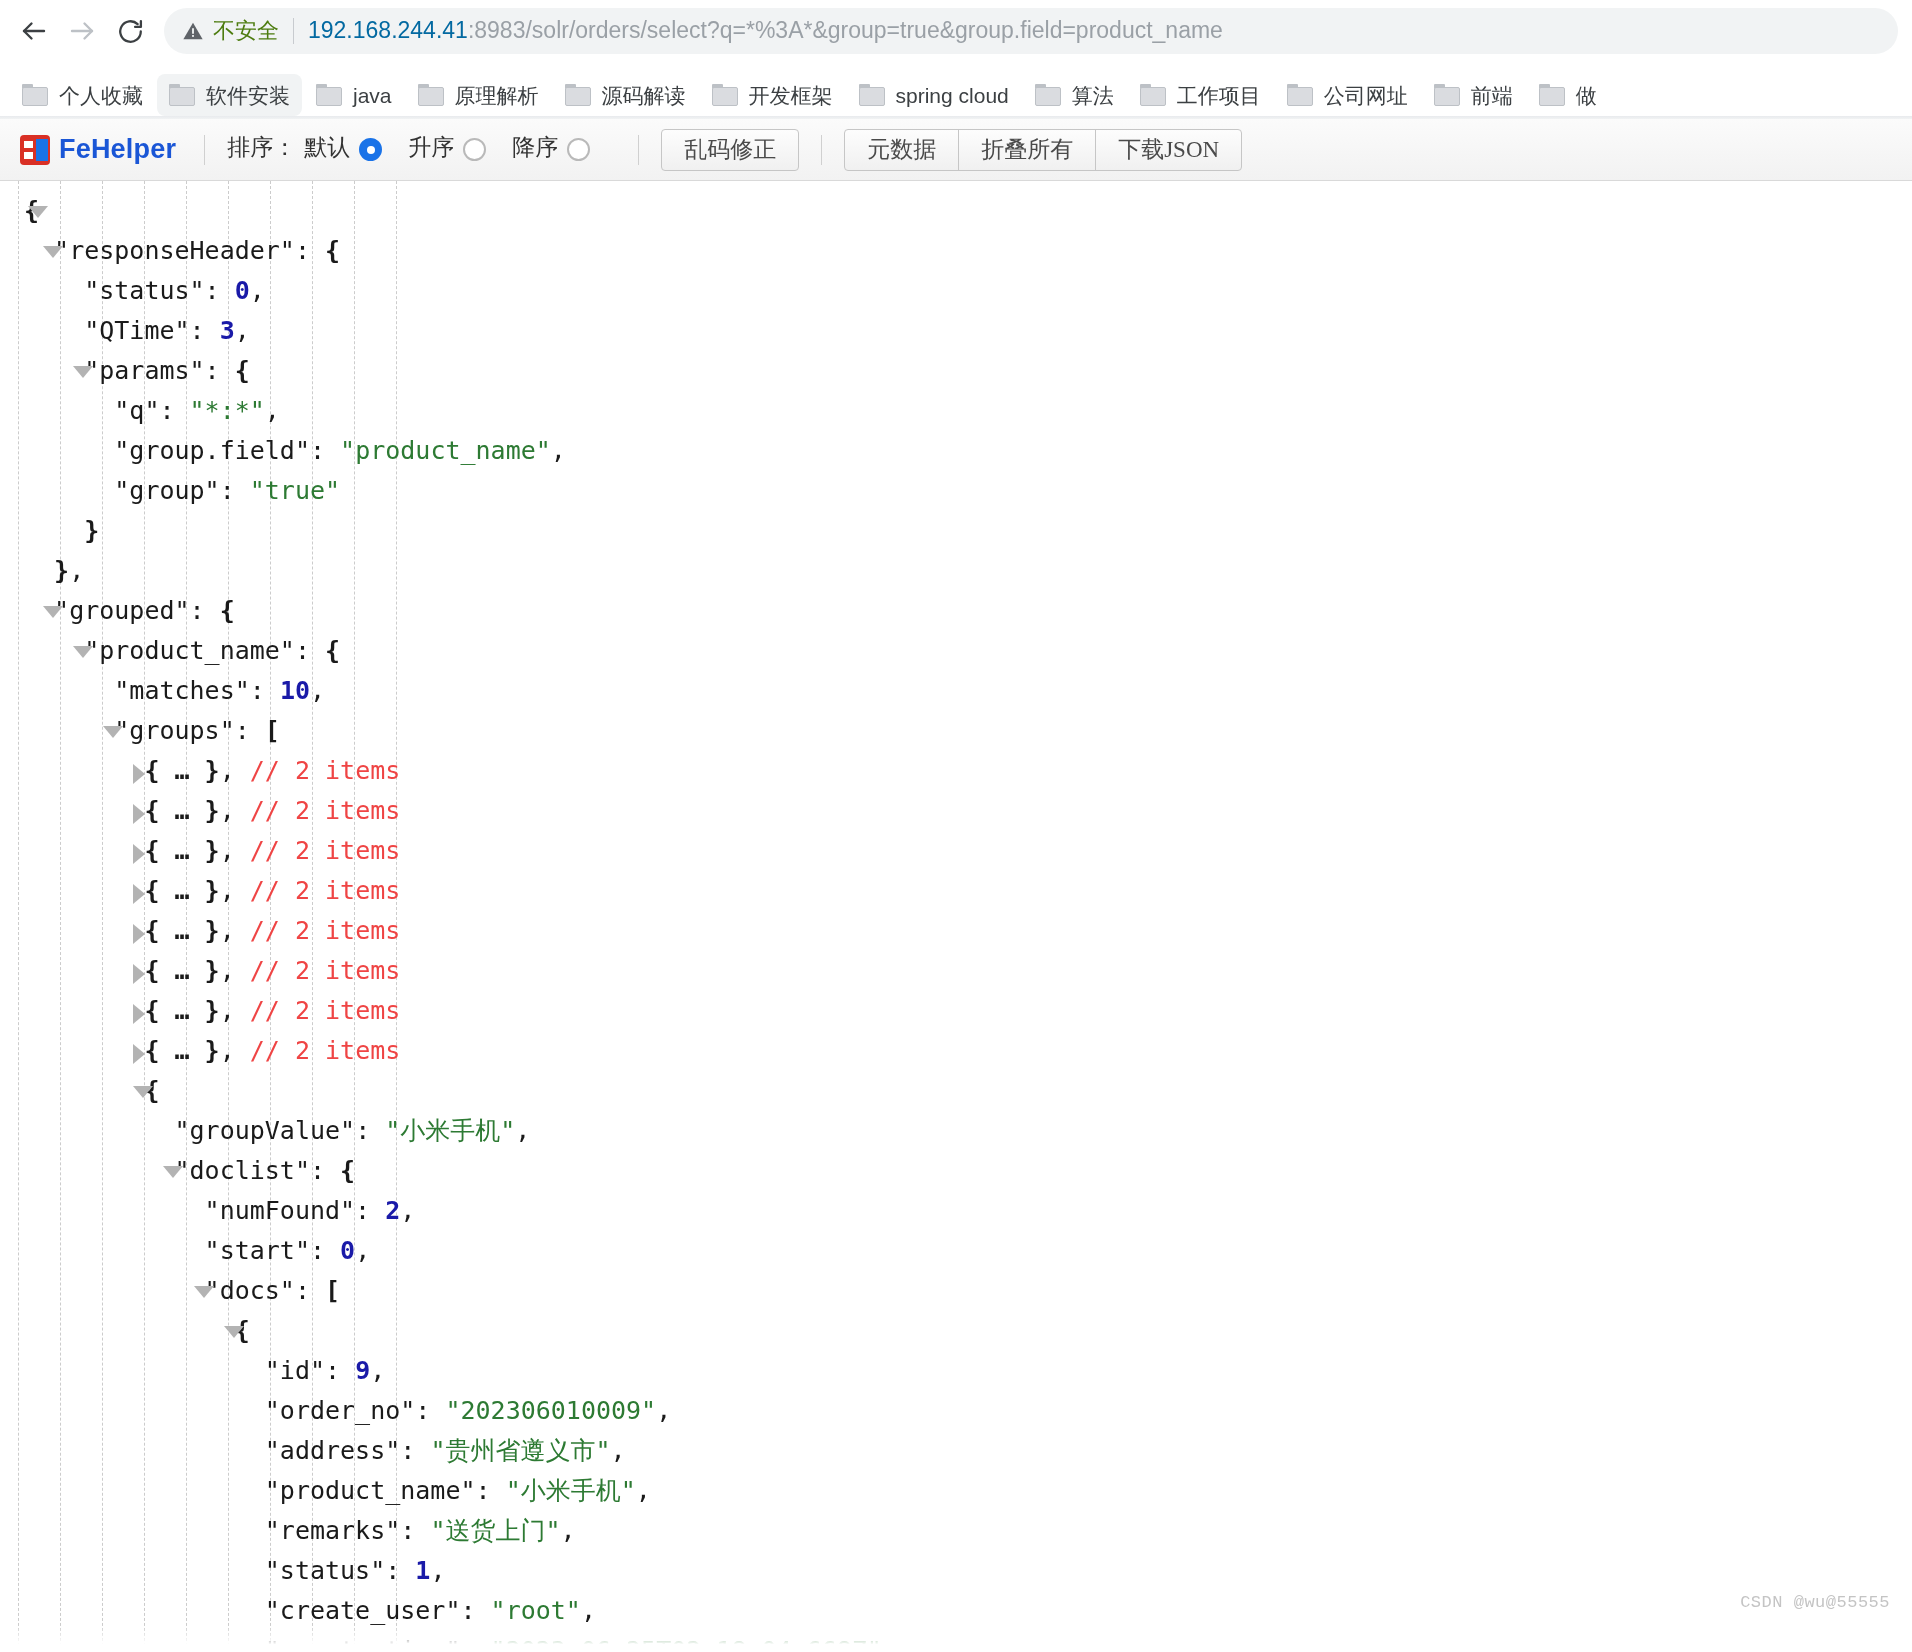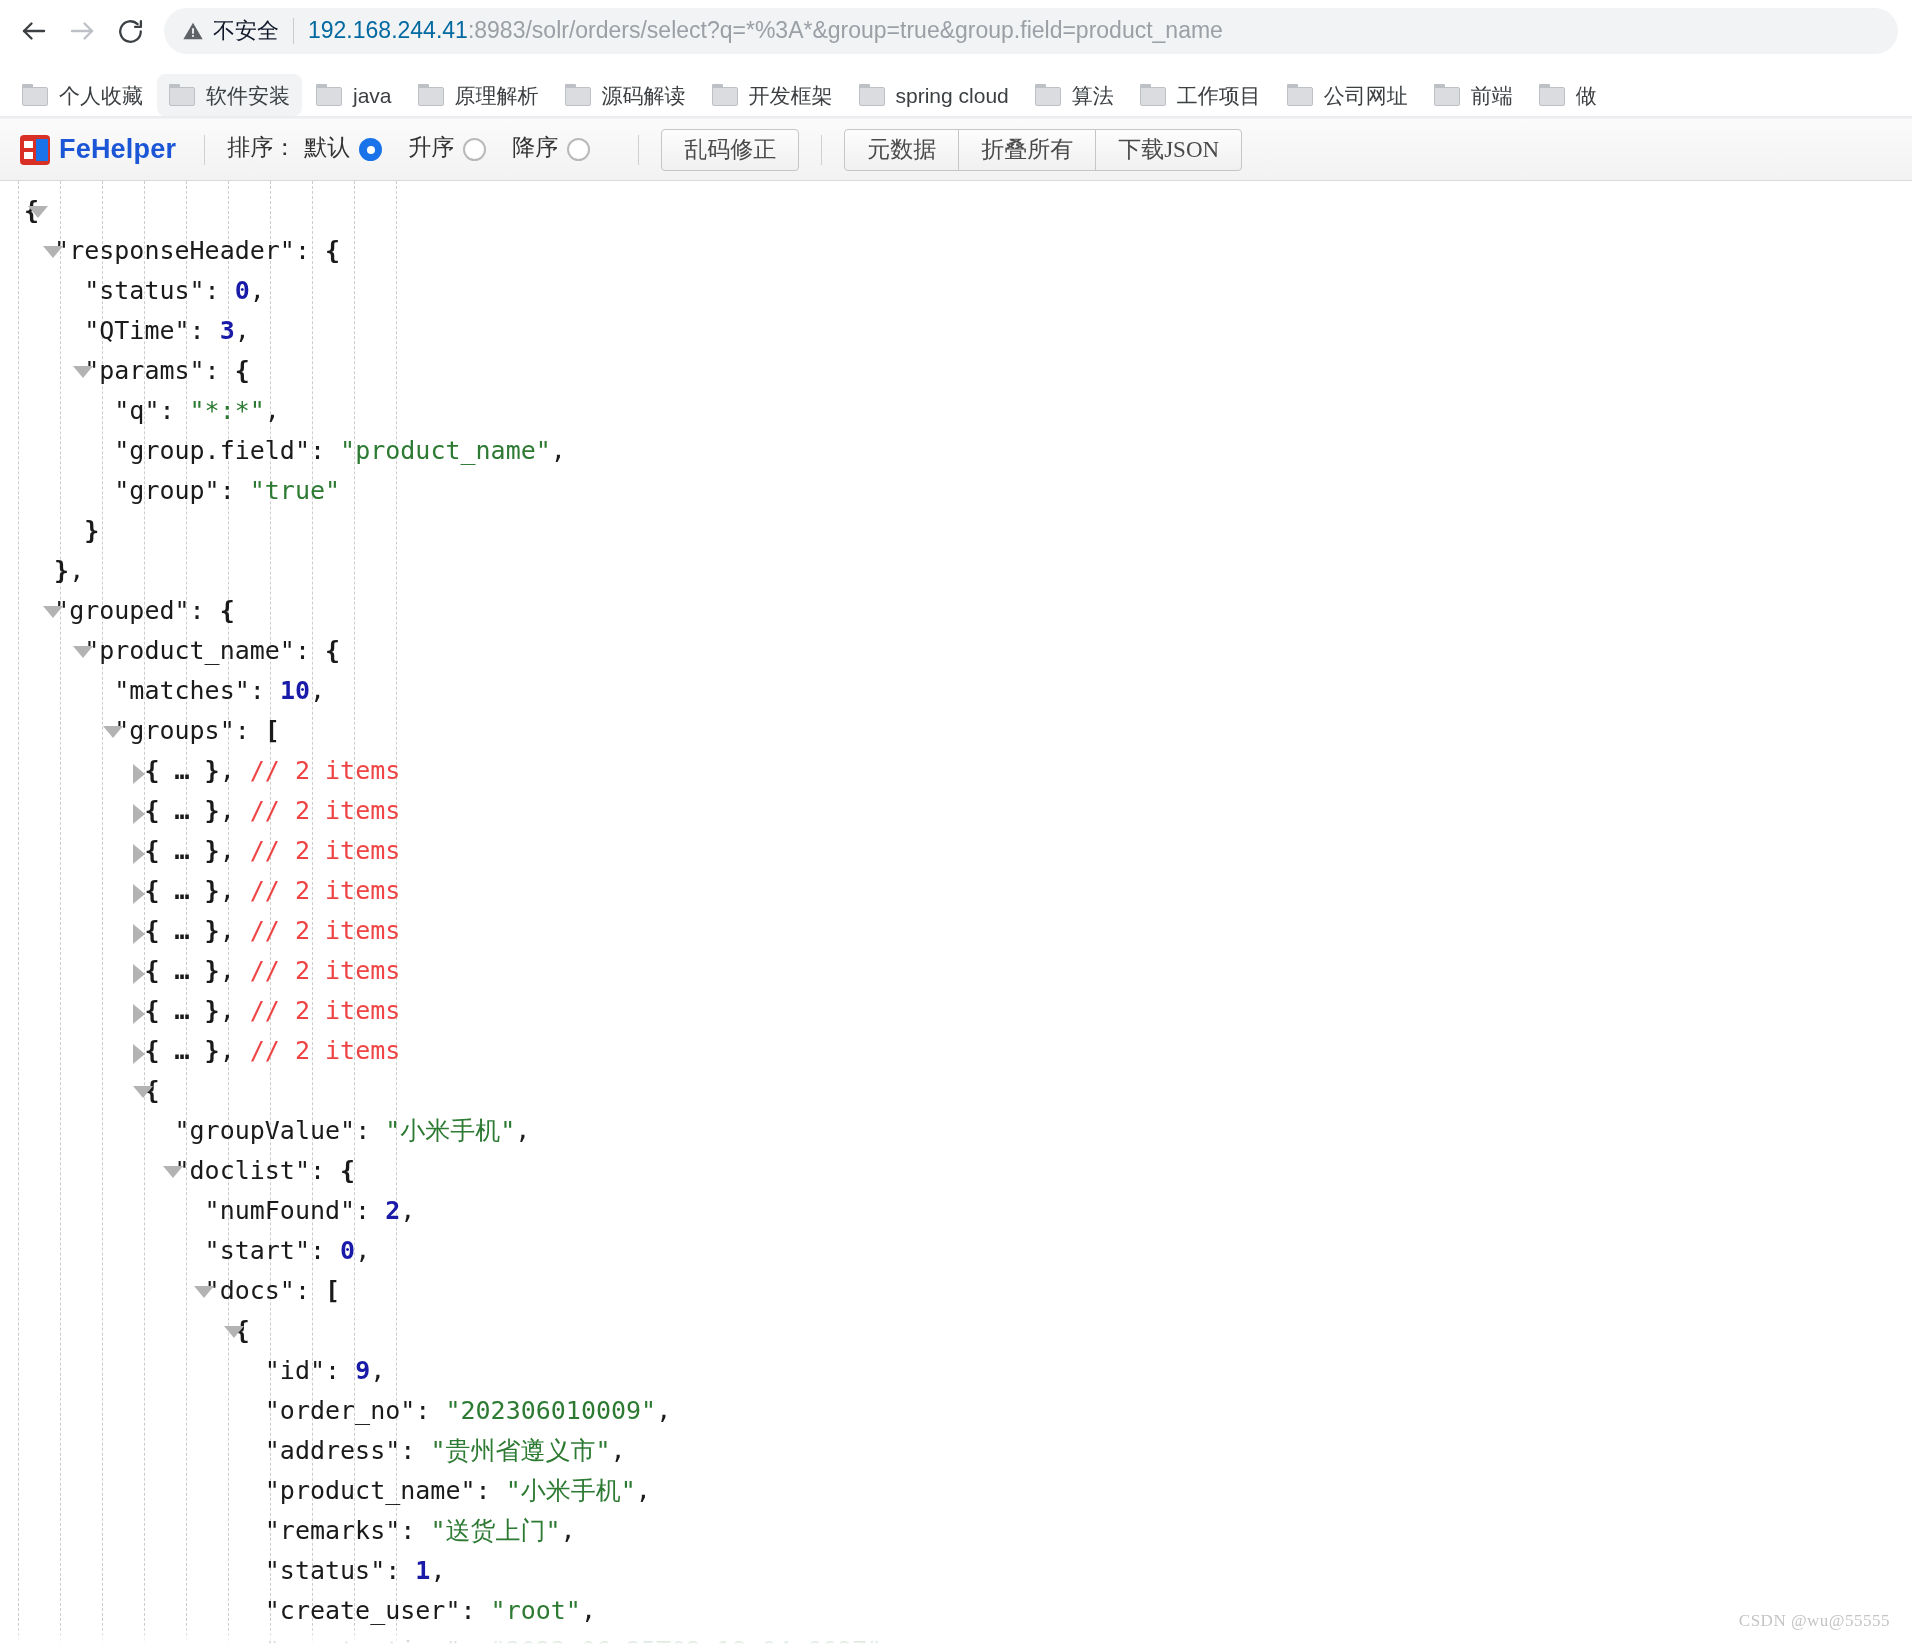--- a/index.html
+++ b/index.html
@@ -56,21 +56,21 @@
     margin-right: 14px;
     border-right: 1px solid #c8cbcf;
     height: 26px;
   }
   #warning-icon {
     margin-right: 9px;
     display: flex; align-items: center;
   }
   #security-text {
     font-size: 22px;
-    color: #0f172a;
+    color: #4d7c0f;
     white-space: nowrap;
     line-height: 26px;
   }
 
   #url-text {
     font-size: 23px;
     color: #9aa0a6;
     white-space: nowrap;
     overflow: hidden;
     line-height: 1.2;
@@ -301,24 +301,24 @@
     position: absolute;
     width: 0;
     border-left: 1px dashed #cccccc;
     top: 0;
     bottom: 0;
   }
 
   #watermark {
     position: absolute;
     right: 22px;
-    bottom: 10px;
+    bottom: 28px;
     font-size: 17px;
     color: #c4c4c4;
-    font-family: Liberation Serif, serif;
+    font-family: Liberation Mono, monospace;
     letter-spacing: 0.5px;
   }
 
   #bottom-fade {
     position: absolute;
     left: 0; right: 0; bottom: 0;
     height: 26px;
     background: linear-gradient(to bottom, rgba(255,255,255,0) 0%, #ffffff 75%);
     pointer-events: none;
   }

